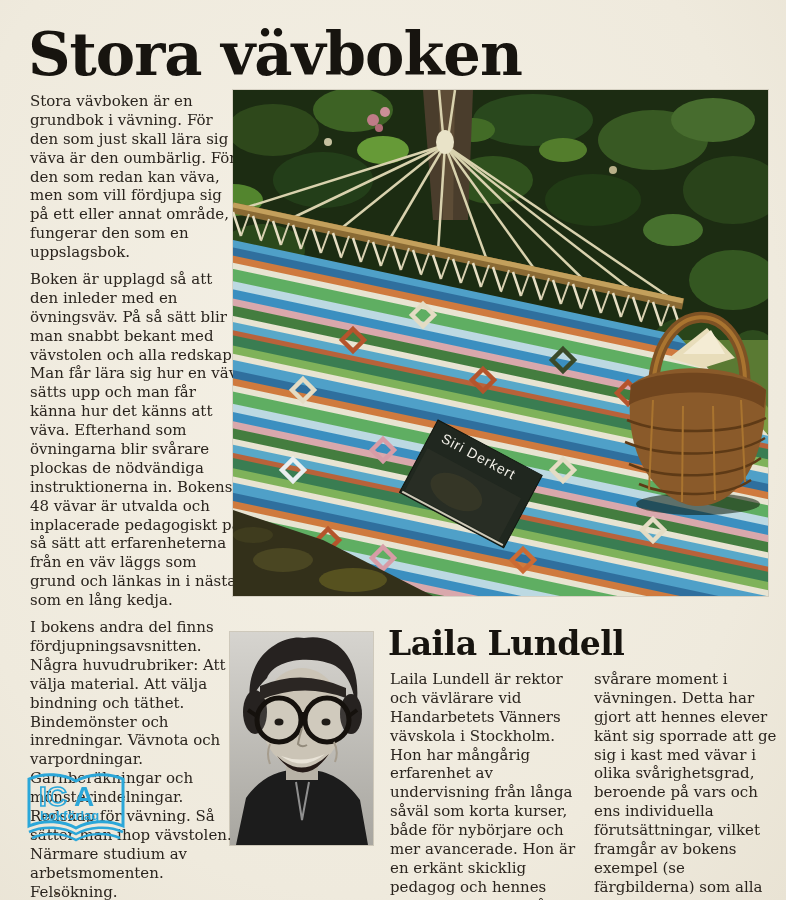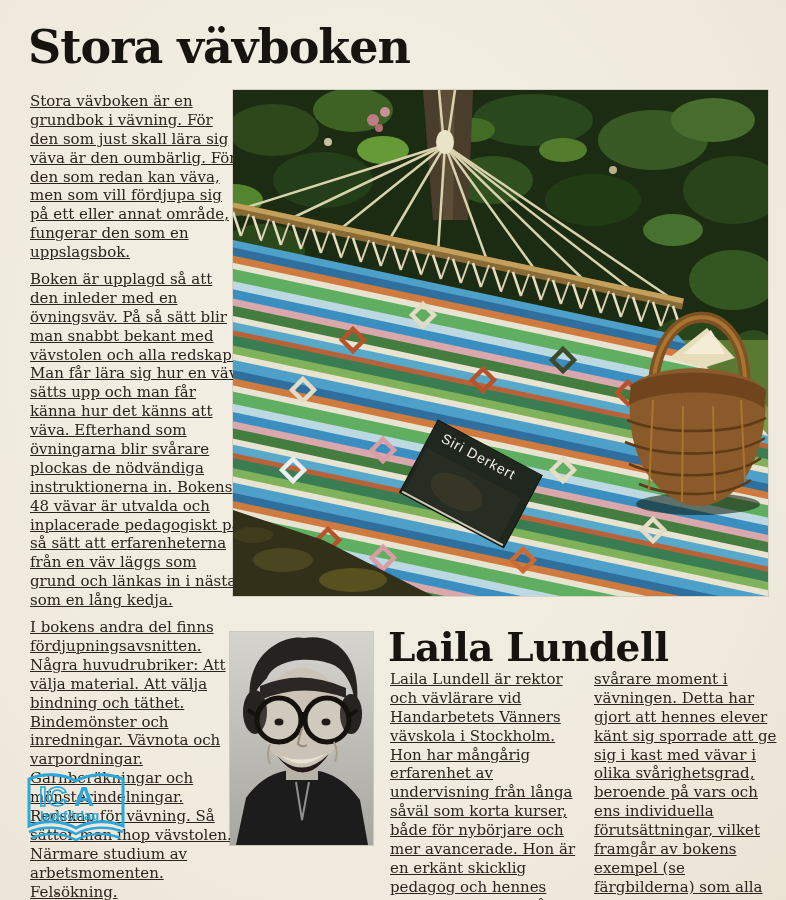--- a/index.html
+++ b/index.html
@@ -4,30 +4,30 @@
 <style>
   html,body{margin:0;padding:0;}
   body{
     width:786px;height:900px;position:relative;overflow:hidden;
     background:radial-gradient(ellipse at 45% 40%, #f4f0e5 0%, #efeadd 70%, #e9e3d4 100%);
     font-family:"DejaVu Serif","Liberation Serif",serif;
     color:#26211c;
   }
   .page-title{
     position:absolute;left:28px;top:20px;
-    font-size:46px;font-weight:700;letter-spacing:-1px;color:#17140f;
+    font-size:59px;font-weight:700;letter-spacing:-1px;color:#17140f;
   }
   .col{position:absolute;font-size:15px;line-height:1.26;color:#2a241e;}
-  .col p{margin:0 0 8px 0;text-decoration:underline;}
+  .col p{margin:0 0 8px 0;}
   #left-col{left:30px;top:92px;width:212px;}
   #author-col-1{left:390px;top:670px;width:200px;}
   #author-col-2{left:594px;top:670px;width:184px;}
   .author-heading{
     position:absolute;left:388px;top:624px;
-    font-size:39px;font-weight:700;letter-spacing:-0.5px;color:#17140f;
+    font-size:33px;font-weight:700;letter-spacing:-0.5px;color:#17140f;
   }
   .photo-frame{position:absolute;left:233px;top:90px;width:535px;height:506px;
     box-shadow:0 0 0 1px rgba(70,60,40,0.15);}
   .portrait-frame{position:absolute;left:230px;top:632px;width:143px;height:213px;
     box-shadow:0 0 0 1px rgba(70,60,40,0.2);}
   .ica-logo{position:absolute;left:22px;top:770px;width:108px;height:80px;}
   .speck{position:absolute;left:55px;top:892px;width:3px;height:3px;background:#4a3b28;border-radius:50%;}
 </style>
 </head>
 <body>

